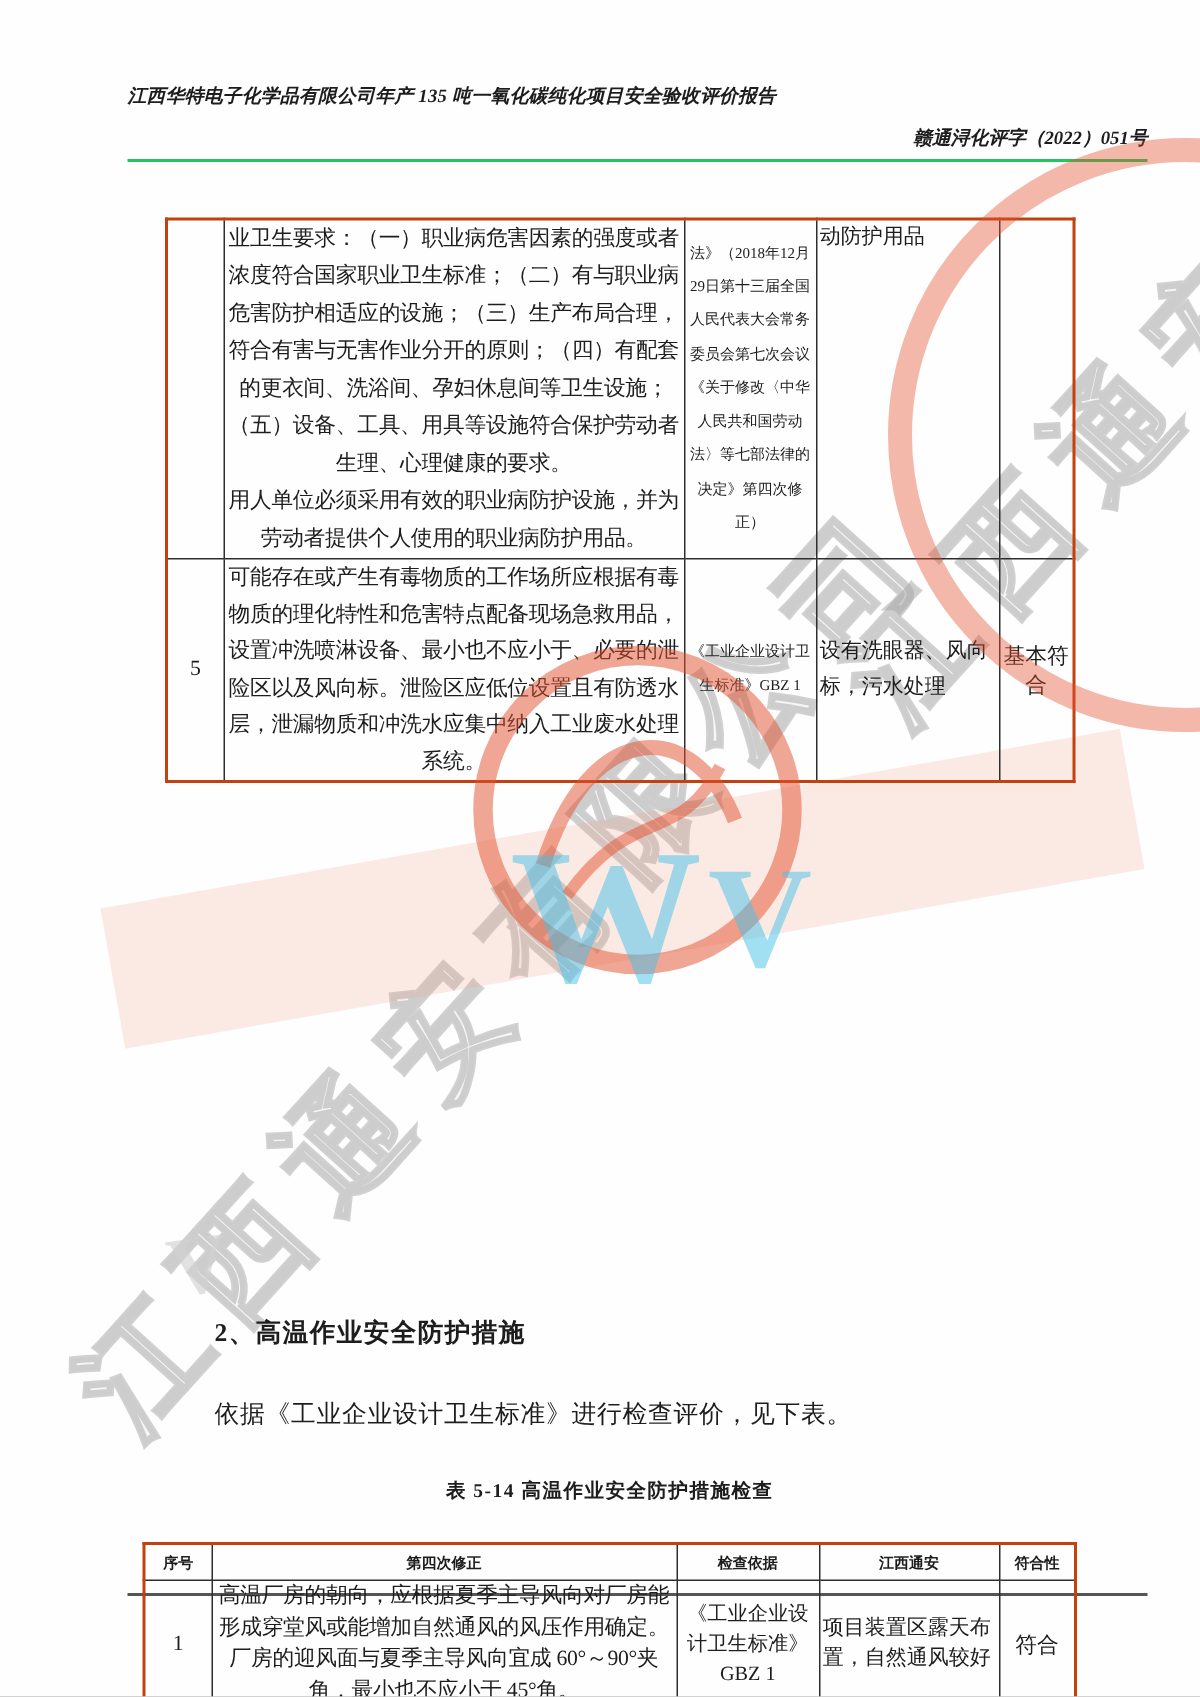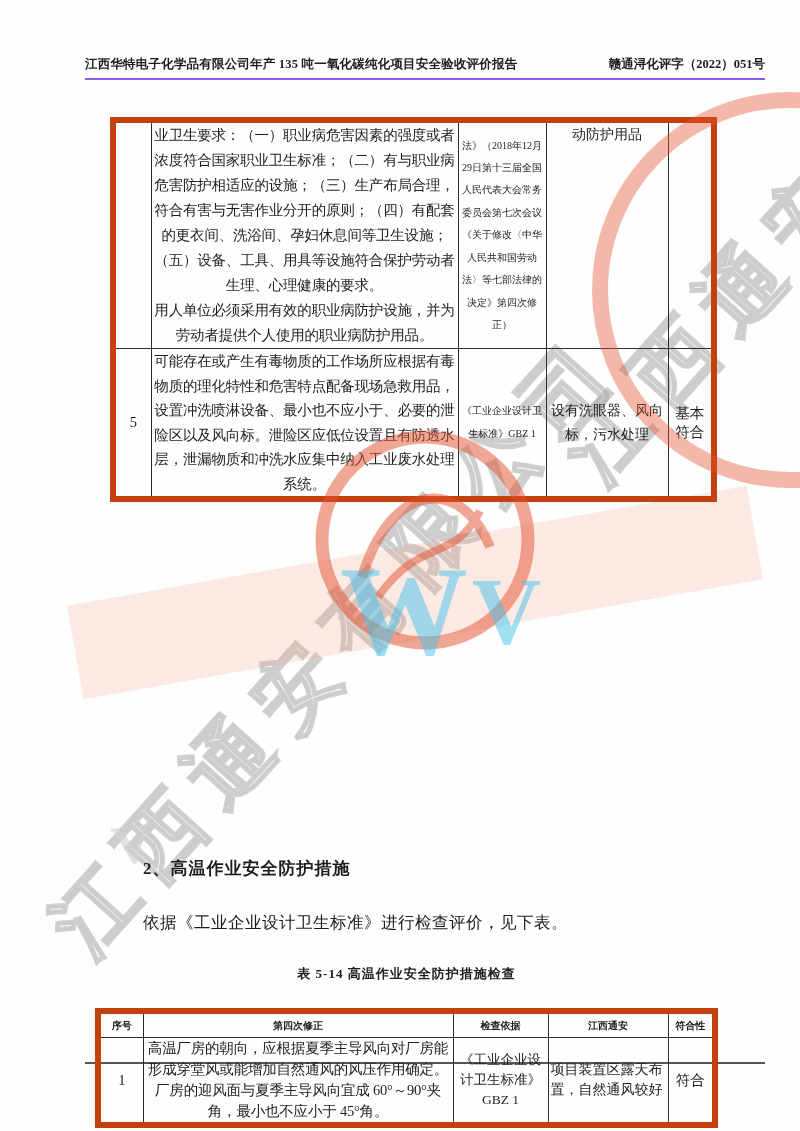--- a/index.html
+++ b/index.html
@@ -1,34 +1,34 @@
 <!DOCTYPE html>
 <html style="--wm-red: #d6311b; --wm-blue: #46c2ea;"><head>
 <meta charset="utf-8">
 <style>
   html,body{margin:0;padding:0;}
   body{background:#888;font-family:"Liberation Serif","DejaVu Serif",serif;}
   .page{position:relative;width:800px;height:1131px;background:#fefefe;overflow:hidden;margin:0 auto;color:#1d1d1d;}
   
-  .doc-header{position:absolute;left:85px;top:56px;width:680px;display:flex;justify-content:space-between;border-bottom:2px solid #8b5cf6;padding-bottom:5px;}
+  .doc-header{position:absolute;left:85px;top:56px;width:680px;display:flex;justify-content:space-between;border-bottom:2px solid #22c55e;padding-bottom:5px;font-style:italic;}
   .doc-title{font-size:12.5px;font-weight:600;letter-spacing:0.2px;}
-  .doc-number{font-size:12.5px;font-weight:700;white-space:nowrap;}
+  .doc-number{font-size:12.5px;font-weight:700;white-space:nowrap;margin-top:28px;}
   
-  table.t{border-collapse:collapse;table-layout:fixed;width:100%;border:6px solid #c2410c;}
+  table.t{border-collapse:collapse;table-layout:fixed;width:100%;border:2px solid #c2410c;}
   table.t td,table.t th{border:1px solid #2e2e2e;font-size:14.5px;vertical-align:middle;text-align:center;padding:0 2px;overflow:hidden;}
   table.t th{font-weight:600;font-size:10px;height:23px;}
   .c-content{text-align:left;vertical-align:top;letter-spacing:-0.2px;padding:0 1px 0 3px;}
   .pre{white-space:pre-wrap;}
   .vtop{vertical-align:top;}
   .lh25{line-height:25px}.lh24{line-height:24.5px}
   .lh21{line-height:21px}
   .tbl-cont{position:absolute;left:110px;top:93px;width:607px;}
   .tcont tr.rA{height:225px}.tcont tr.rB{height:123px}
   .tcont .c-basis{font-size:10px;line-height:22.4px;padding:0 1px;}
-  .tcont .c-result{font-size:14px;text-align:center;line-height:24px;}
+  .tcont .c-result{font-size:14px;text-align:left;line-height:24px;}
   .tcont tr.rA .c-result{vertical-align:top;}
   .tbl-514{position:absolute;left:95px;top:536px;width:623px;}
   .t514 tr.r1{height:85px}
   .t514 .c-basis{font-size:13.5px;line-height:20px;}
   .t514 .c-result{font-size:14px;text-align:left;line-height:20px;}
   
   .sec-heading{position:absolute;left:143px;font-size:17px;font-weight:700;letter-spacing:1px;}
   .sec-intro{position:absolute;left:143px;font-size:16.5px;letter-spacing:0.5px;}
   .tbl-caption{position:absolute;left:95px;width:623px;text-align:center;font-size:13px;font-weight:700;letter-spacing:1px;}
   .h2{top:448px}.i2{top:480px}.cap2{top:511px}

